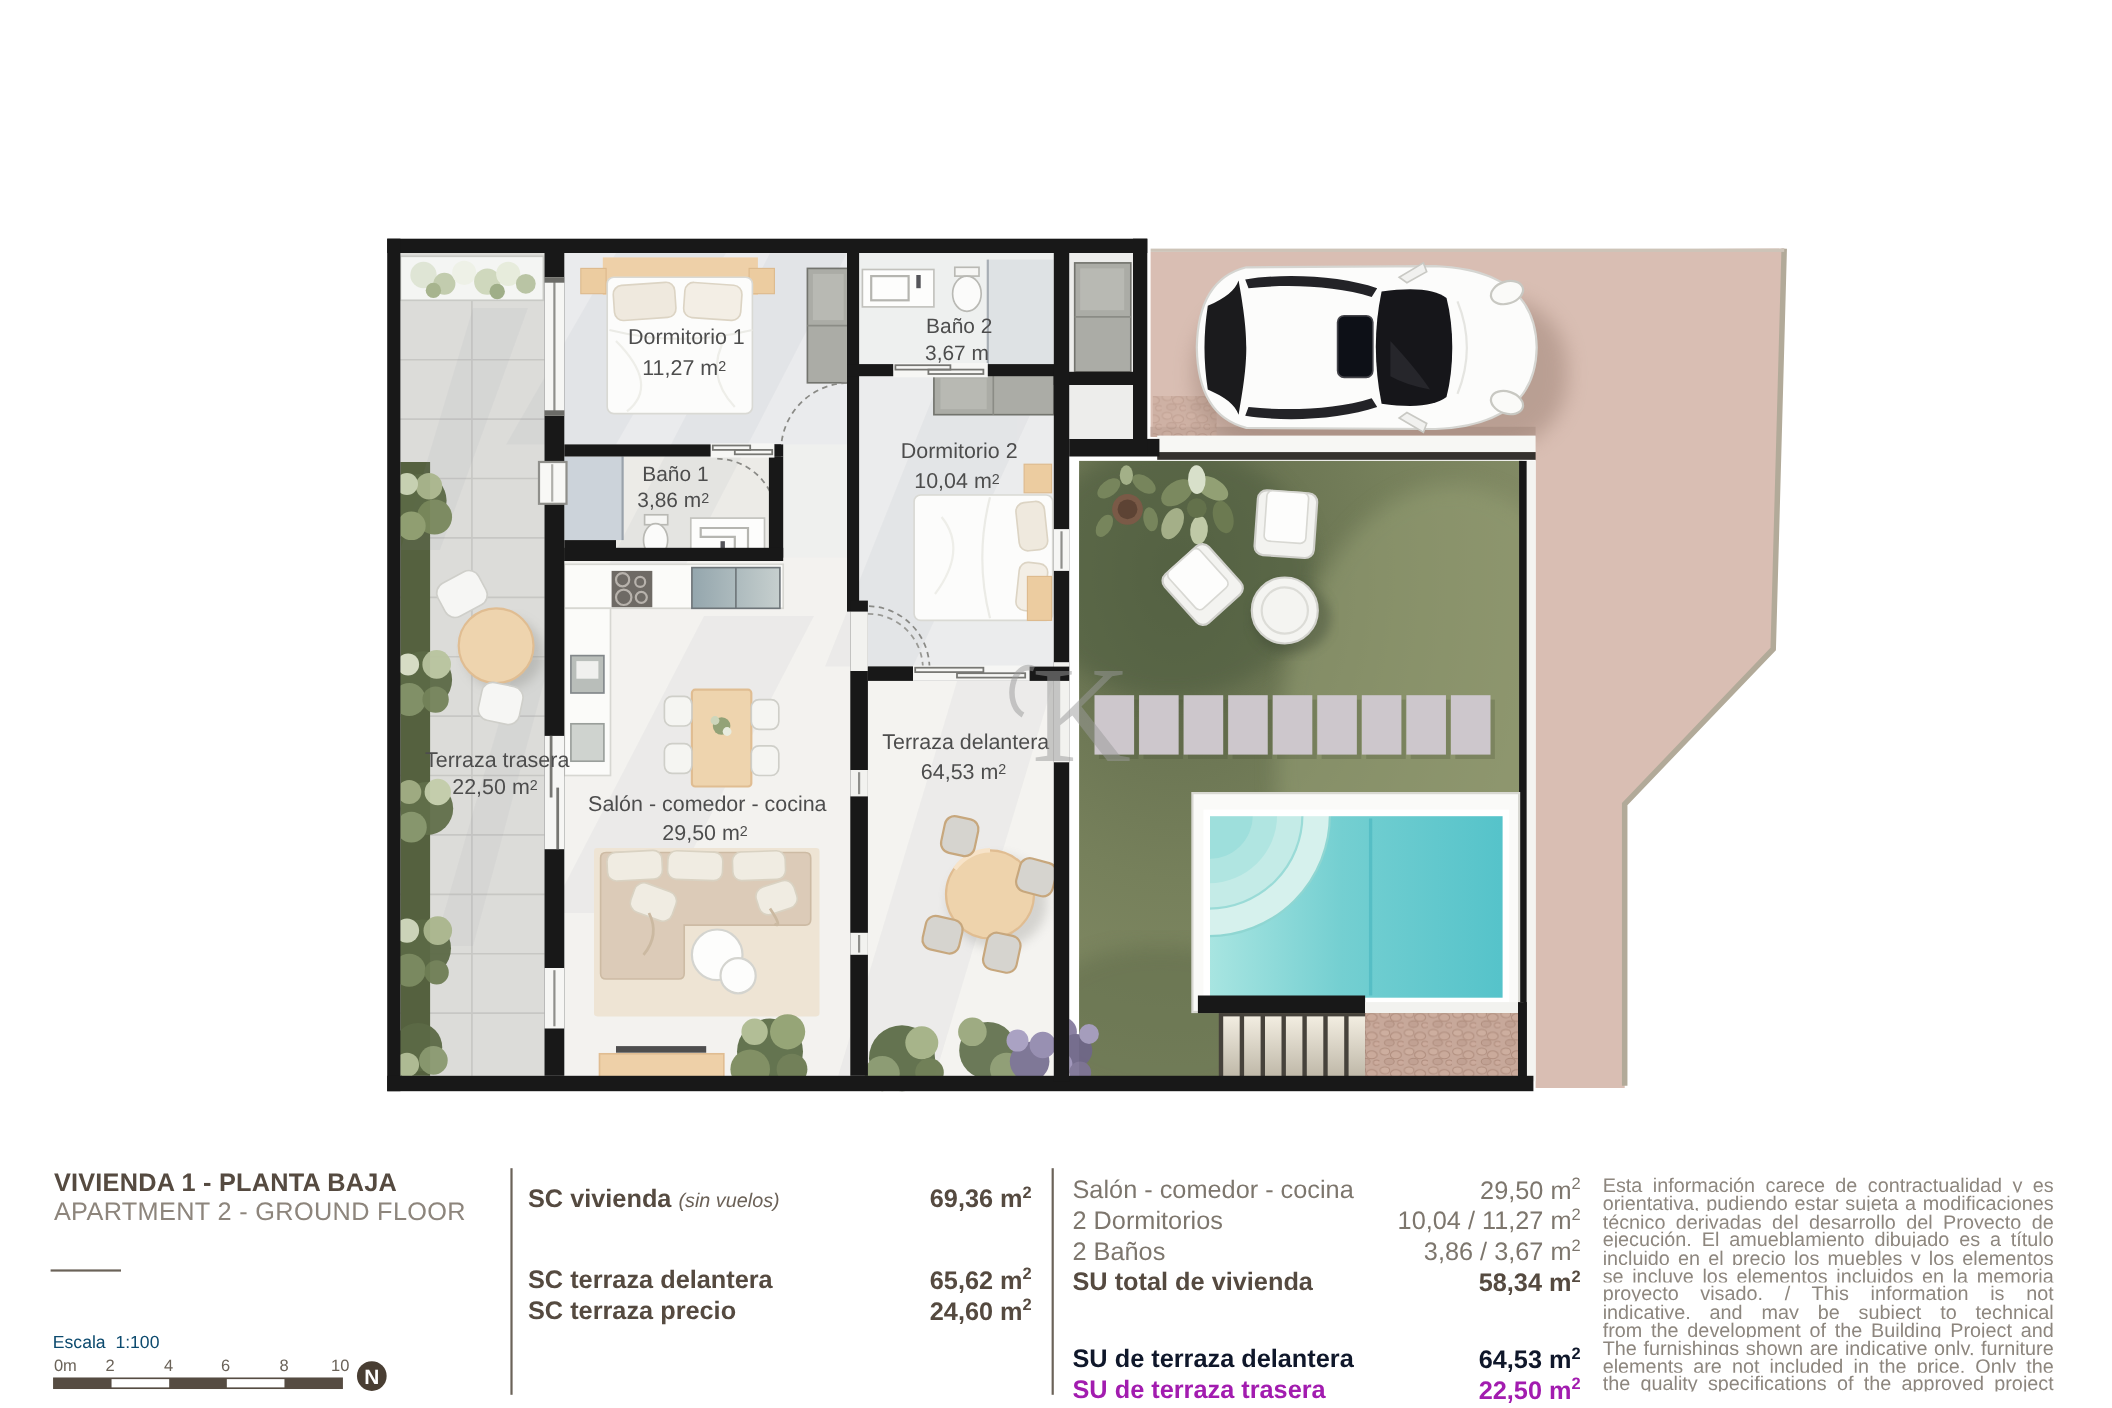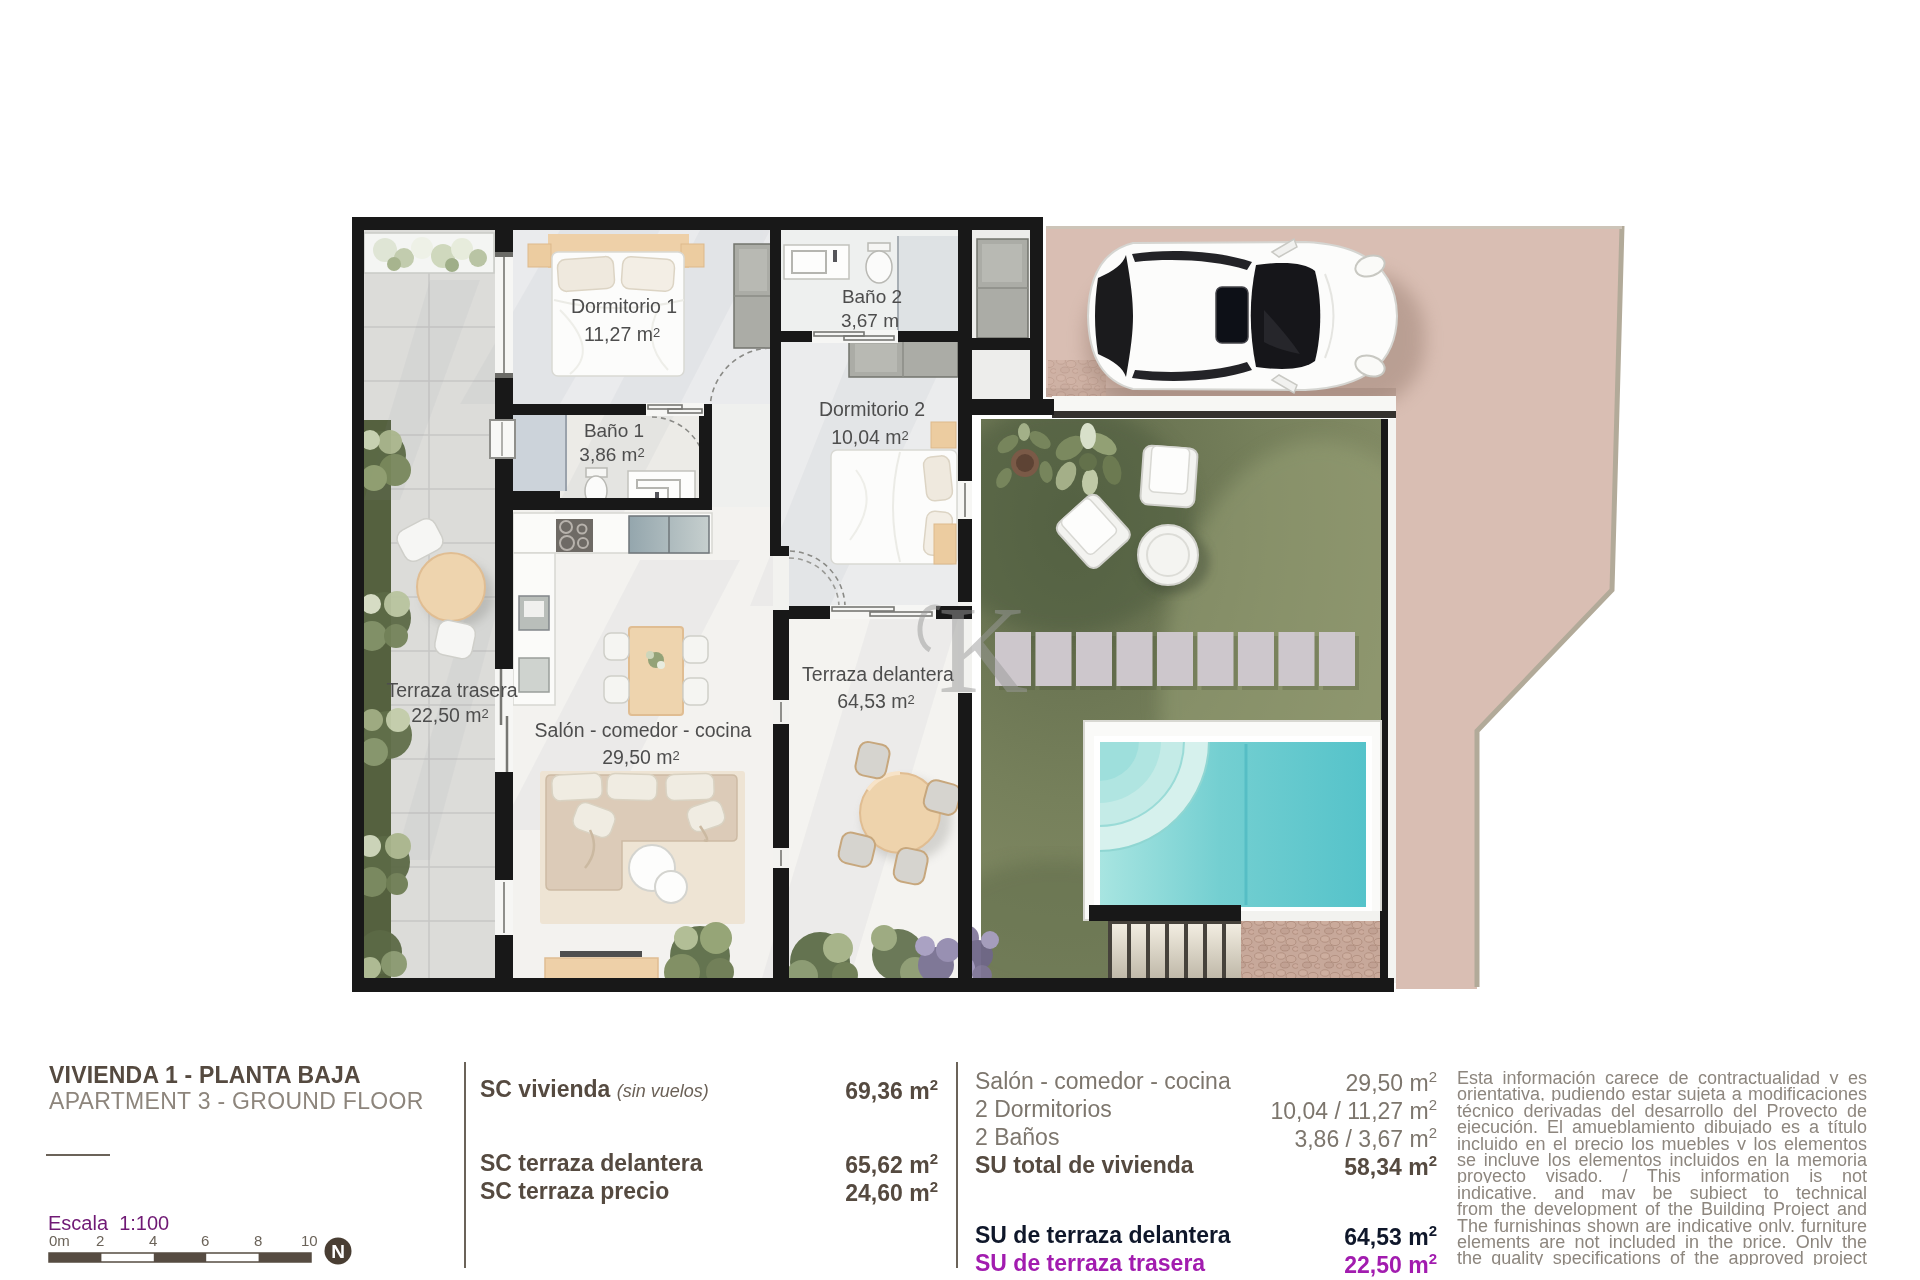--- a/index.html
+++ b/index.html
@@ -650,25 +650,25 @@
 
       <g opacity="0.5" fill="#9a9a9a">
         <text x="938" y="692" font-family="'Liberation Serif',serif" font-size="125">K</text>
         <path d="M 940,608 C 920,600 912,640 930,650" fill="none" stroke="#9a9a9a" stroke-width="5"></path>
       </g>
     </g>
   </svg>
 
   <div class="abs" style="left:49px;top:1062px;font-size:23px;font-weight:bold;color:#554a40;letter-spacing:0.2px;text-align:right;">VIVIENDA 1 - PLANTA BAJA</div>
 
-  <div class="abs" style="left:49px;top:1088px;font-size:23px;color:#8d857c;letter-spacing:0.3px;">APARTMENT 3 - GROUND FLOOR</div>
+  <div class="abs" style="left:49px;top:1088px;font-size:23px;color:#8d857c;letter-spacing:0.3px;">APARTMENT 2 - GROUND FLOOR</div>
 
   <div class="abs" style="left:46px;top:1154px;width:64px;height:2px;background:#6b6359;"></div>
 
-  <div class="abs" style="left:48px;top:1212px;font-size:20px;color:#701a75;">Escala&nbsp; 1:100</div>
+  <div class="abs" style="left:48px;top:1212px;font-size:16px;color:#0c4a6e;">Escala&nbsp; 1:100</div>
 
   <svg class="abs" style="left:0;top:1232px" width="420" height="40">
     <g font-size="15" fill="#6b6359" font-family="Liberation Sans,sans-serif">
       <text x="49" y="14">0m</text>
         <text x="96" y="14">2</text>
         <text x="149" y="14">4</text>
         <text x="201" y="14">6</text>
         <text x="254" y="14">8</text>
         <text x="301" y="14">10</text>
     </g>

